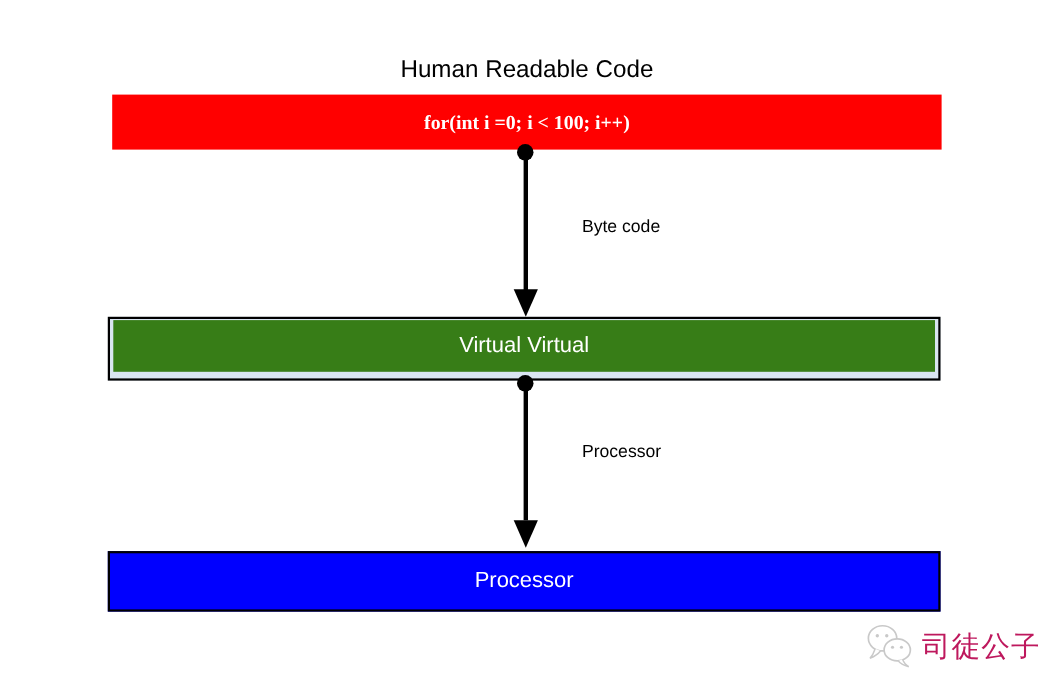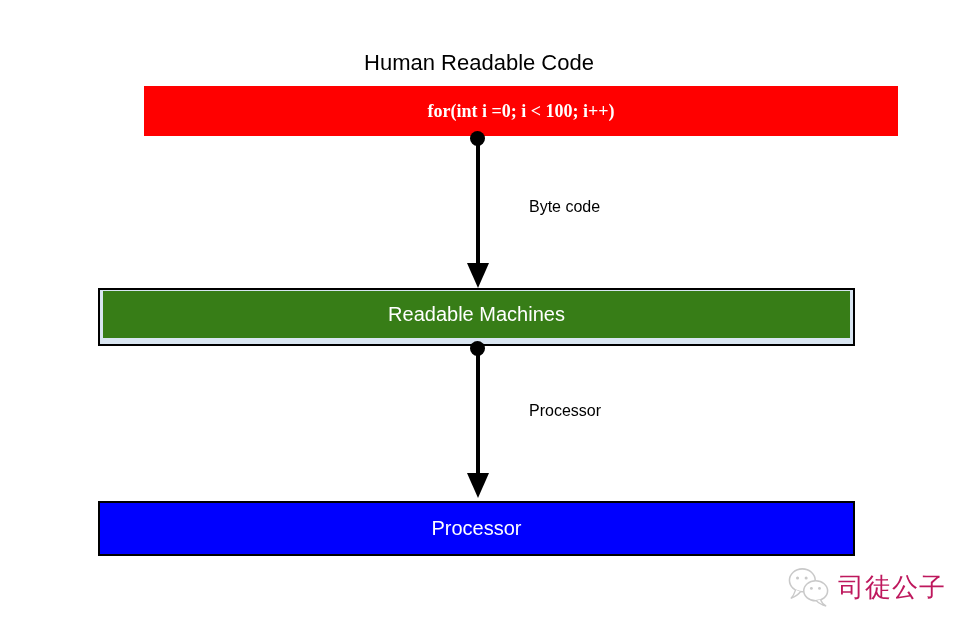--- a/index.html
+++ b/index.html
@@ -23,21 +23,20 @@
     display: flex; align-items: center; justify-content: center;
     color: #ffffff;
     box-sizing: border-box;
   }
   .node-red {
     left: 102px; top: 86px; width: 754px; height: 50px;
     background: #ff0000;
     font-family: "Liberation Serif", serif;
     font-weight: bold;
     font-size: 18px;
-    margin-left: 42px;
   }
   .node-green-outer {
     position: absolute;
     left: 98px; top: 288px; width: 757px; height: 58px;
     background: #d9e5f1;
     border: 2px solid #000000;
     box-sizing: border-box;
   }
   .node-green-inner {
     position: absolute;
@@ -110,21 +109,21 @@
 
   <div class="connector">
     <span class="conn-dot" style="top:131px;"></span>
     <span class="conn-line" style="top:139px; height:125px;"></span>
     <span class="conn-head" style="top:263px;"></span>
   </div>
   <div class="edge-label" style="top:198px;">Byte code</div>
 
   <div class="node-green-outer">
     <div class="node-green-inner">
-      <span>Readable Machines</span>
+      <span>Virtual Virtual</span>
     </div>
   </div>
 
   <div class="connector">
     <span class="conn-dot" style="top:341px;"></span>
     <span class="conn-line" style="top:349px; height:124px;"></span>
     <span class="conn-head" style="top:473px;"></span>
   </div>
   <div class="edge-label" style="top:402px;">Processor</div>
 

